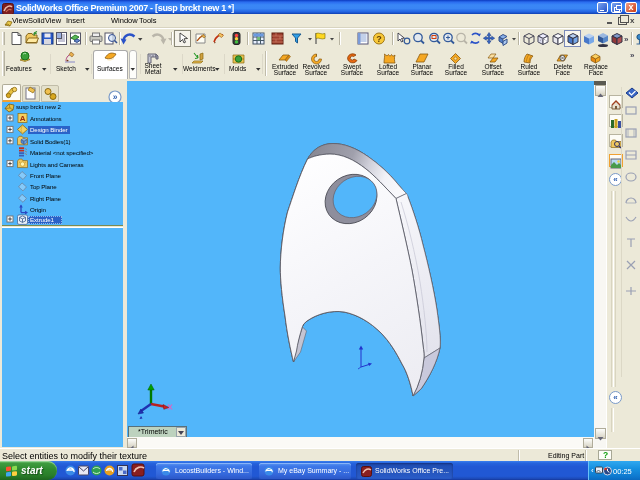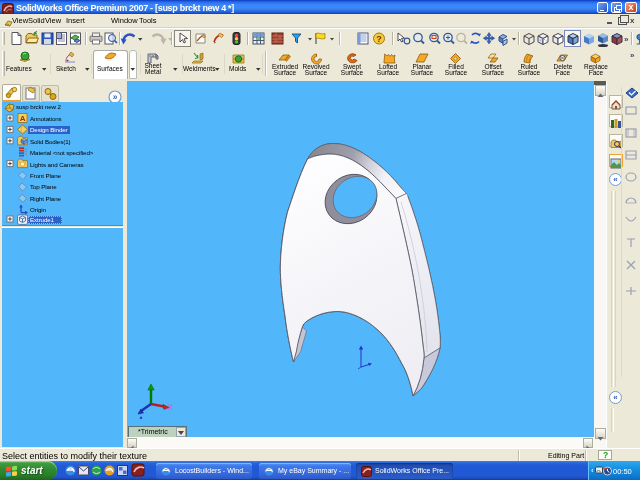--- a/index.html
+++ b/index.html
@@ -8,21 +8,21 @@
 <div id="s">
 
 <div class="ab" style="left:0;top:0;width:640px;height:14px;background:linear-gradient(180deg,#0c3bc0 0%,#2a6df0 15%,#3a87f6 35%,#3a86f5 60%,#2263e2 85%,#0f3eb0 100%);"></div>
 <div class="ab" style="left:2px;top:1px;width:12px;height:12px;">
 <svg width="12" height="12">
         <rect x="0.5" y="0.5" width="11" height="11" rx="2" fill="#7d1f1f" stroke="#5a1010" stroke-width="1"></rect>
         <path d="M2,8 C4,3 8,2 10,4" stroke="#e8b9a8" stroke-width="1.6" fill="none"></path>
         <path d="M4,9 C6,6 8,6 9.5,7" stroke="#c96a50" stroke-width="1.2" fill="none"></path>
       </svg>
 </div>
-<div class="tx" style="left:16px;top:2.5px;font-size:9px;font-weight:bold;color:#fff;letter-spacing:-0.3px;">SolidWorks Office Premium 2007 - [susp brckt new 4 *]</div>
+<div class="tx" style="left:16px;top:2.5px;font-size:9px;font-weight:bold;color:#fff;letter-spacing:-0.3px;">SolidWorks Office Premium 2007 - [susp brckt new 1 *]</div>
 
 <div class="ab" style="left:597px;top:2px;width:11px;height:11px;border-radius:2px;background:linear-gradient(135deg,#7ba5f0,#2050c8);border:1px solid #fff;box-sizing:border-box;">
       <div class="ab" style="left:2px;top:6.5px;width:4px;height:1.8px;background:#fff;"></div>
     </div>
 <div class="ab" style="left:611px;top:2px;width:11px;height:11px;border-radius:2px;background:linear-gradient(135deg,#7ba5f0,#2050c8);border:1px solid #fff;box-sizing:border-box;">
       <div class="ab" style="left:1.5px;top:3.5px;width:4px;height:3.5px;border:1px solid #fff;"></div>
       <div class="ab" style="left:3.5px;top:1.5px;width:4px;height:3.5px;border:1px solid #fff;background:#4a78dd;"></div>
     </div>
 <div class="ab" style="left:625px;top:2px;width:12px;height:11px;border-radius:2px;background:linear-gradient(135deg,#f0a088,#cc3a10);border:1px solid #fff;box-sizing:border-box;color:#fff;font-size:9px;font-weight:bold;text-align:center;line-height:9px;">x</div>
 
@@ -683,16 +683,16 @@
 
 <div class="ab" style="left:588px;top:0;width:52px;height:19px;background:linear-gradient(180deg,#30a8f0 0%,#1690e0 40%,#0e7ad0 80%,#0a6ac0 100%);border-left:1px solid #6ac0f8;"></div>
 <div class="tx" style="left:591px;top:5px;font-size:8px;color:#d8ecfc;font-weight:bold;">‹</div>
 <svg width="17" height="12" style="position:absolute;left:595px;top:4px;">
         <rect x="0.5" y="2" width="7" height="6" rx="1" fill="#e8eef8" stroke="#345"></rect>
         <path d="M1.5,7 l2,-2 2,2" stroke="#567" fill="none"></path>
         <circle cx="12.5" cy="6" r="4" fill="#284888" stroke="#d0d8e8"></circle>
         <path d="M12.5,3.8 v2.2 l1.8,1.3" stroke="#fff" stroke-width="1" fill="none"></path>
         <circle cx="10.5" cy="4" r="1.3" fill="#d03020"></circle>
       </svg>
-<div class="tx" style="left:613px;top:5.5px;font-size:7.5px;color:#fff;">00:50</div>
+<div class="tx" style="left:613px;top:5.5px;font-size:7.5px;color:#fff;">00:25</div>
 </div>
 
 </div>
 
 </body></html>

